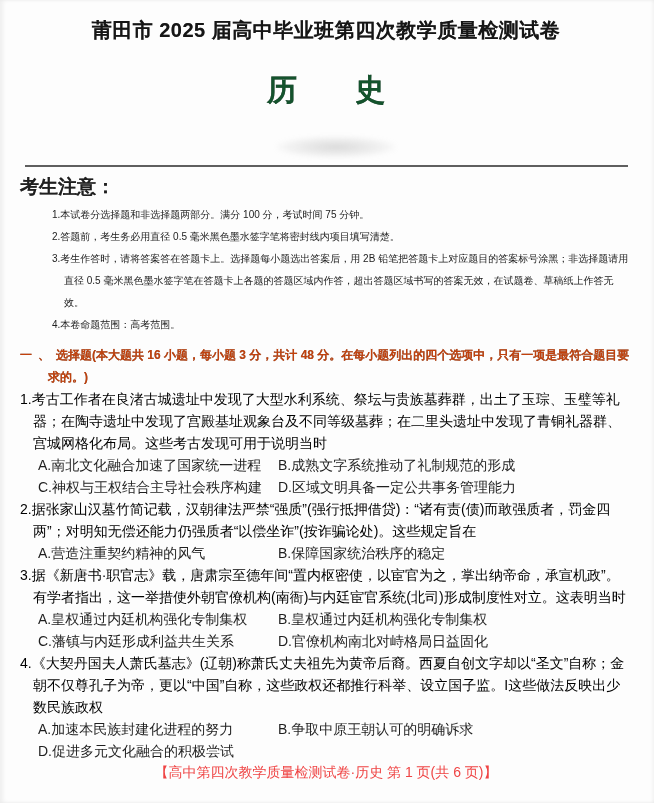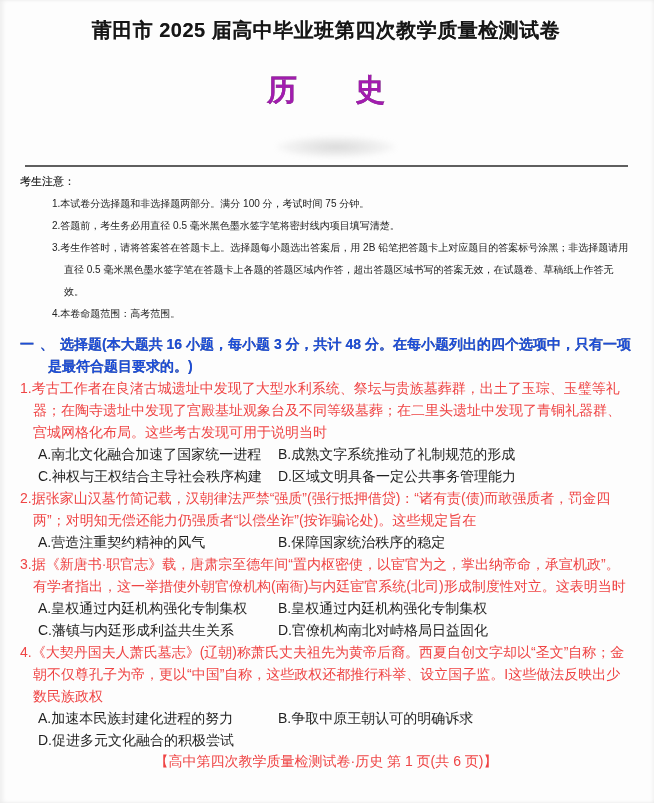--- a/index.html
+++ b/index.html
@@ -24,68 +24,68 @@
     color:#161616;
     text-shadow:0 0 0.5px rgba(0,0,0,0.55);
   }
   .doc-subject {
     margin-top:26px;
     text-align:center;
     font-size:30px;
     font-weight:bold;
     letter-spacing:14px;
     text-indent:14px;
-    color:#a21caf;
+    color:#14532d;
     text-shadow:0 0 0.6px rgba(0,0,0,0.6);
   }
   .smudge {
     position:absolute;
     left:276px; top:136px;
     width:120px; height:22px;
     background:radial-gradient(ellipse at center, rgba(140,140,140,0.30) 0%, rgba(160,160,160,0.12) 55%, rgba(160,160,160,0) 75%);
     filter:blur(2px);
     pointer-events:none;
   }
   .divider {
     margin:54px 4px 0 5px;
     border:none;
     border-top:2px solid #5f5f5f;
     height:0;
   }
   .notice-heading {
     margin-top:7px;
-    font-size:11px;
-    font-weight:normal;
+    font-size:19px;
+    font-weight:bold;
     text-shadow:0 0 0.4px rgba(0,0,0,0.5);
   }
   .notice-list { margin-top:4px; padding-left:32px; list-style:none; }
   .notice-item {
     font-size:10px;
     line-height:22px;
     padding-left:12px;
     text-indent:-12px;
     color:#222;
   }
   .section-heading {
     margin-top:8px;
-    font-size:14px;
+    font-size:12px;
     line-height:22px;
     font-weight:bold;
     padding-left:28px;
     text-indent:-28px;
-    color:#1d4ed8;
+    color:#c2410c;
     text-shadow:0 0 0.4px rgba(0,0,0,0.5);
   }
   .section-heading .sec-prefix { letter-spacing:6px; }
   .question { font-size:14px; }
   .stem {
     line-height:22px;
     padding-left:13px;
     text-indent:-13px;
-    color:#ef4444;
+    color:#000000;
   }
   .opts { padding-left:18px; }
   .opt-row { display:flex; line-height:22px; }
   .opt-left { flex:none; width:240px; }
   .opt-right { flex:1; }
   .page-footer {
     margin-top:2px;
     text-align:center;
     font-size:14px;
     color:#ef4444;

